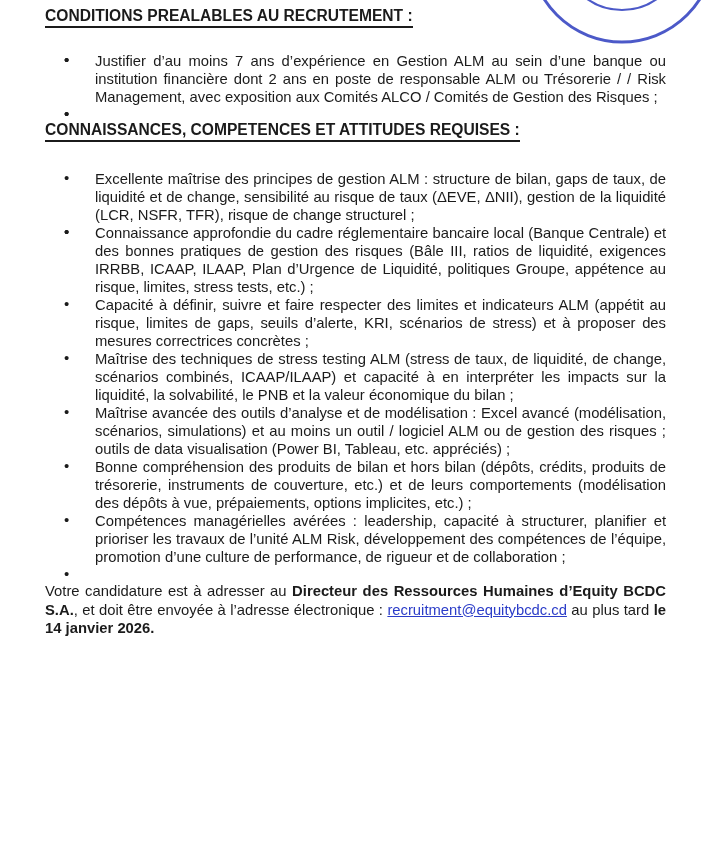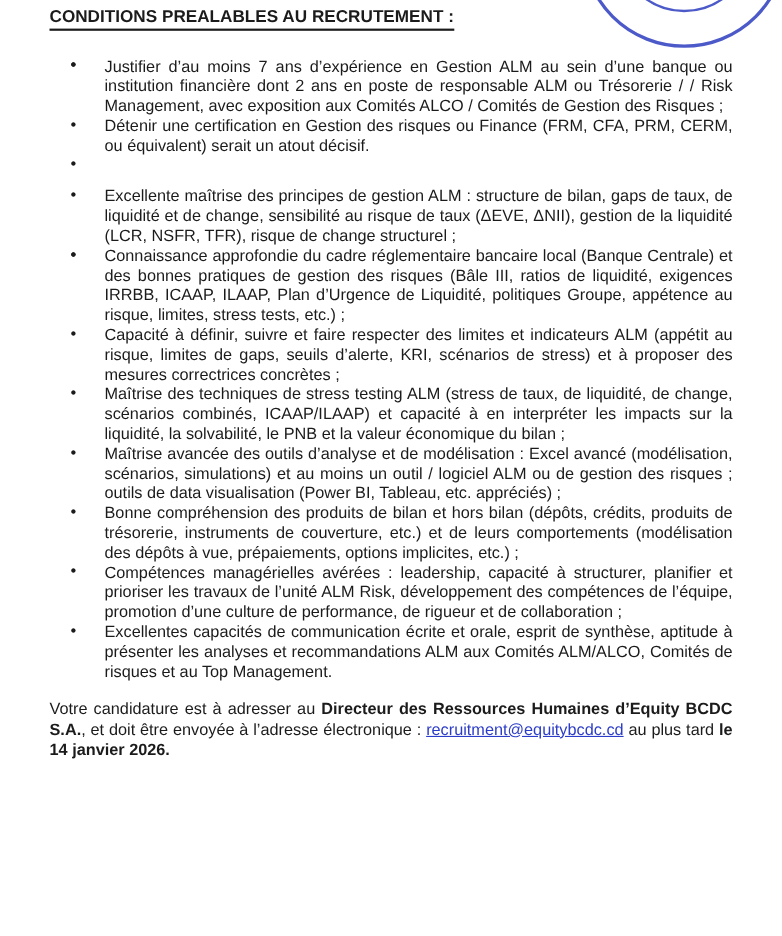--- a/index.html
+++ b/index.html
@@ -84,28 +84,30 @@
           <span class="bullet-marker">•</span>
         </li>
 
         <li>
           <span class="bullet-marker">•</span>
           <span>Justifier d’au moins 7 ans d’expérience en Gestion ALM au sein d’une banque ou institution financière dont 2 ans en poste de responsable ALM ou Trésorerie / / Risk Management, avec exposition aux Comités ALCO / Comités de Gestion des Risques ;</span>
         </li>
 
         <li>
           <span class="bullet-marker">•</span>
-          <span>Détenir une certification en Gestion des risques ou Finance (FRM, CFA, PRM, CERM, ou équivalent) serait un atout décisif.</span>
         </li>
 
         <li>
           <span class="bullet-marker">•</span>
         </li>
       </ul>
 
+    <h2 class="section-heading second">
+      <span class="underlined">CONNAISSANCES, COMPETENCES ET ATTITUDES REQUISES :</span>
+    </h2>
 
     <ul class="bullet-list second">
 
         <li>
           <span class="bullet-marker">•</span>
           <span>Excellente maîtrise des principes de gestion ALM : structure de bilan, gaps de taux, de liquidité et de change, sensibilité au risque de taux (ΔEVE, ΔNII), gestion de la liquidité (LCR, NSFR, TFR), risque de change structurel ;</span>
         </li>
 
         <li>
           <span class="bullet-marker">•</span>
@@ -136,20 +138,19 @@
           <span>Bonne compréhension des produits de bilan et hors bilan (dépôts, crédits, produits de trésorerie, instruments de couverture, etc.) et de leurs comportements (modélisation des dépôts à vue, prépaiements, options implicites, etc.) ;</span>
         </li>
 
         <li>
           <span class="bullet-marker">•</span>
           <span>Compétences managérielles avérées : leadership, capacité à structurer, planifier et prioriser les travaux de l’unité ALM Risk, développement des compétences de l’équipe, promotion d’une culture de performance, de rigueur et de collaboration ;</span>
         </li>
 
         <li>
           <span class="bullet-marker">•</span>
-          <span>Excellentes capacités de communication écrite et orale, esprit de synthèse, aptitude à présenter les analyses et recommandations ALM aux Comités ALM/ALCO, Comités de risques et au Top Management.</span>
         </li>
       </ul>
 
     <p class="closing"><span>Votre candidature est à adresser au </span><span class="bold">Directeur des Ressources Humaines d’Equity BCDC S.A.</span><span>, et doit être envoyée à l’adresse électronique : </span><a class="email-link">recruitment@equitybcdc.cd</a><span> au plus tard </span><span class="bold">le 14 janvier 2026.</span></p>
 
   </div>
 </div>
 
 </body></html>

